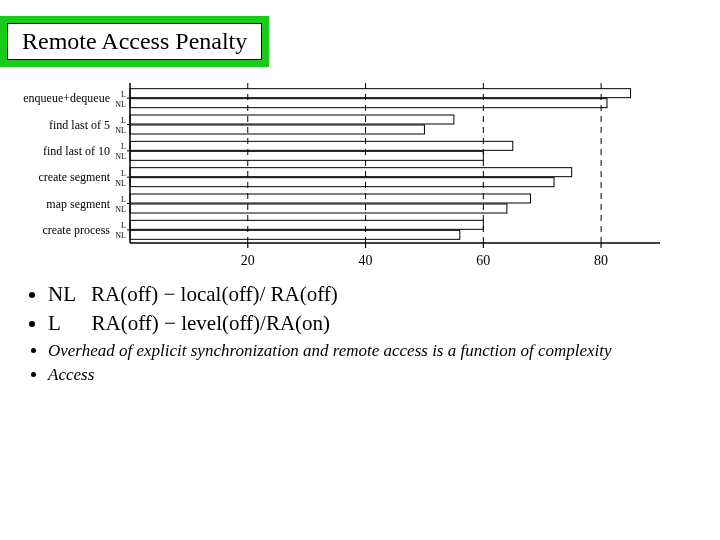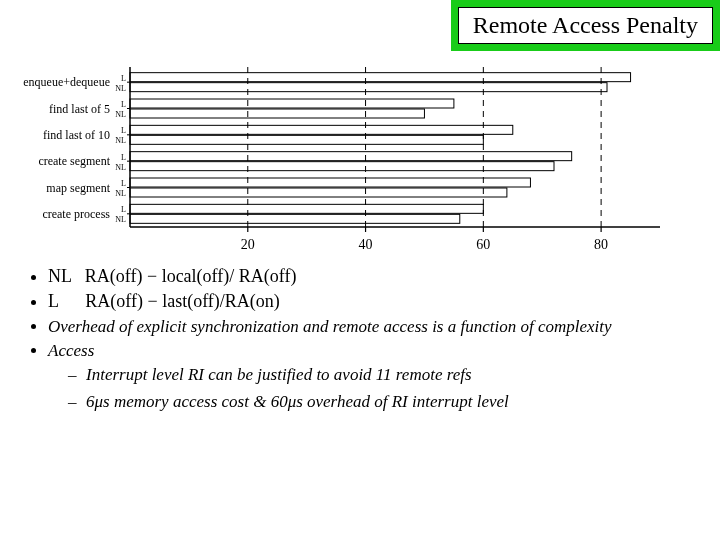--- a/index.html
+++ b/index.html
@@ -7,21 +7,22 @@
     padding: 0;
     width: 720px;
     height: 540px;
     background: #fff;
     font-family: Georgia, "Times New Roman", serif;
     color: #000;
     overflow: hidden;
   }
   .title-wrap {
     display: flex;
-    justify-content: flex-end;
+    justify-content: flex-start;
+    padding-top: 16px;
     padding-bottom: 8px;
   }
   .title-box {
     font-size: 24px;
     padding: 4px 14px;
     color: #000;
     border: 8px solid #19cc19;
     background: #fff;
     
     outline: 1px solid #000;
@@ -54,21 +55,21 @@
   .bullets {
     padding: 6px 24px 0 24px;
     font-family: Georgia, "Times New Roman", serif;
   }
   ul.level1 {
     list-style: disc;
     margin: 0;
     padding-left: 24px;
   }
   ul.level1 > li {
-    font-size: 18px;
+    font-size: 21px;
     line-height: 1.3;
     margin-bottom: 2px;
   }
   ul.level1 > li.small {
     font-size: 17px;
     margin-bottom: 2px;
     font-style: italic;
   }
   ul.level2 {
     list-style: none;
@@ -147,23 +148,19 @@
       <text x="126" y="153.33333333333331" text-anchor="end" class="lnl-label">L</text>
       <rect x="130" y="155.33333333333331" width="329.77777777777777" height="9" fill="none" stroke="#000" stroke-width="1"></rect>
       <text x="126" y="163.33333333333331" text-anchor="end" class="lnl-label">NL</text>
       <line x1="127" y1="154.83333333333331" x2="130" y2="154.83333333333331" stroke="#000" stroke-width="1"></line>
     </svg>
 </div>
 
 <div class="bullets">
   <ul class="level1">
     <li class="nl-line">NL   RA(off) − local(off)/ RA(off)</li>
-    <li class="nl-line">L      RA(off) − last(off)/RA(on)</li>
+    <li class="nl-line">L      RA(off) − level(off)/RA(on)</li>
     <li class="small">Overhead of explicit synchronization and remote access is a function of complexity</li>
     <li class="small">
       <span>Access</span>
-      <ul class="level2">
-        <li>Interrupt level RI can be justified to avoid 11 remote refs</li>
-        <li>6μs memory access cost &amp; 60μs overhead of RI interrupt level</li>
-      </ul>
     </li>
   </ul>
 </div>
 
 </body></html>

